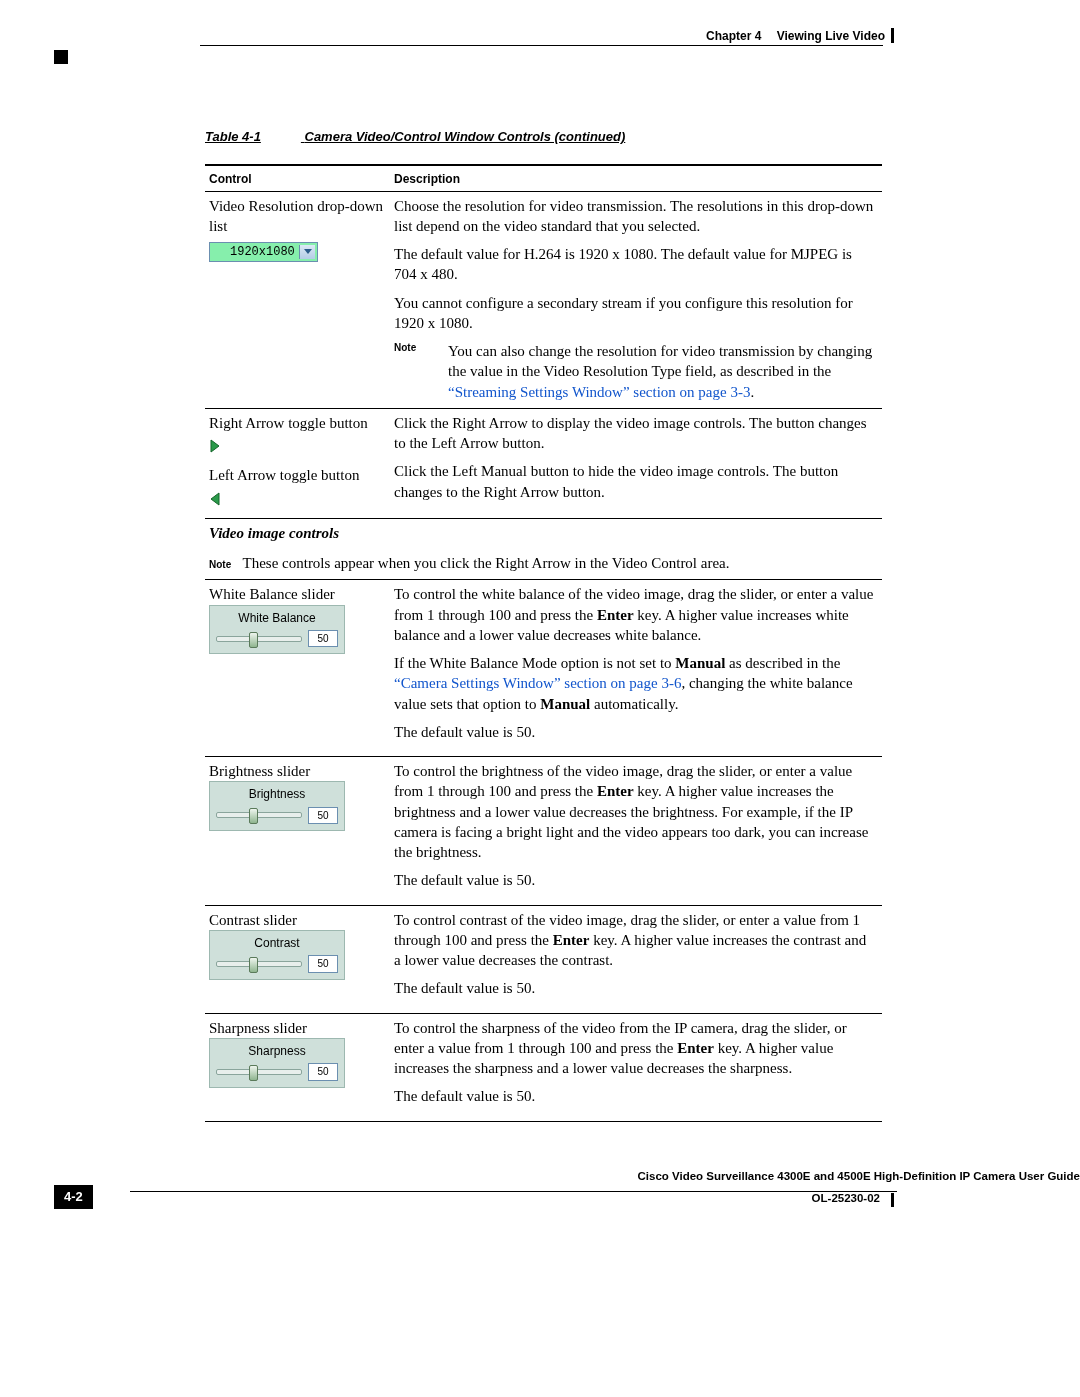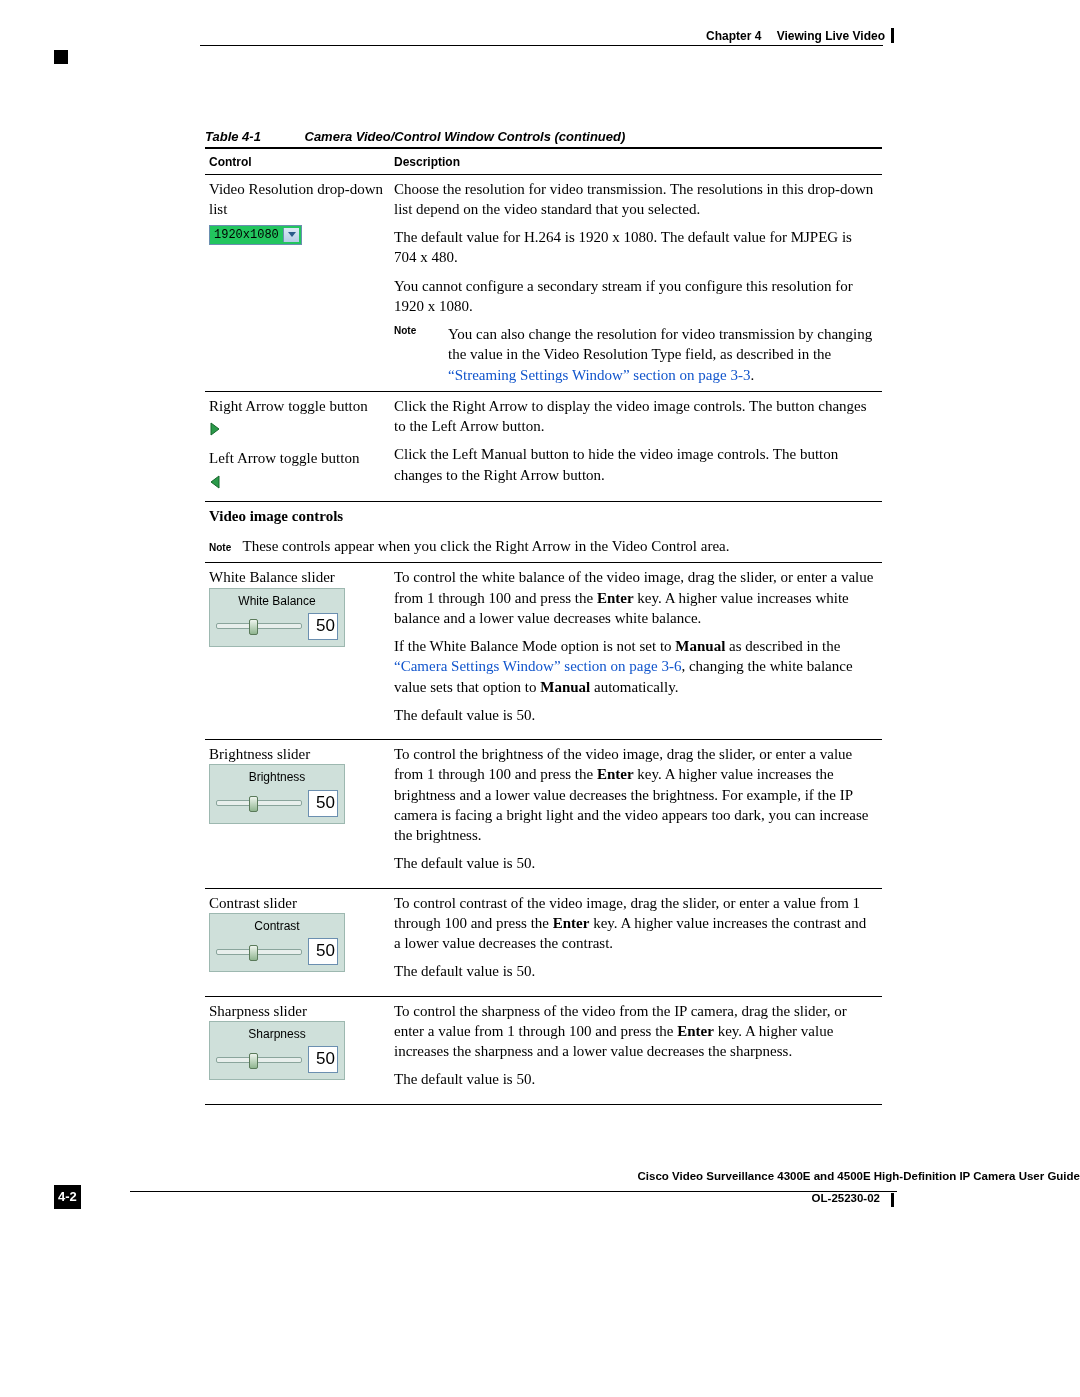--- a/index.html
+++ b/index.html
@@ -49,21 +49,22 @@
     background: #000;
   }
   .content {
     margin: 90px 68px 0 75px;
   }
   .table-caption {
     font-family: Arial, Helvetica, sans-serif;
     font-size: 13px;
     font-weight: bold;
     font-style: italic;
-    margin-bottom: 1px;
+    margin-bottom: 18px;
+    text-decoration: underline;
   }
   .table-caption .tnum { margin-right: 40px; }
   table.ctrl {
     border-collapse: collapse;
     width: 100%;
     font-size: 15px;
   }
   table.ctrl th {
     font-family: Arial, Helvetica, sans-serif;
     font-size: 12px;
@@ -71,21 +72,21 @@
     text-align: left;
     padding: 5px 6px 4px 4px;
     border-top: 2px solid #000;
     border-bottom: 1px solid #000;
   }
   table.ctrl td {
     vertical-align: top;
     padding: 4px 6px 6px 4px;
     border-bottom: 1px solid #000;
   }
-  table.ctrl tr.noborder td { border-bottom: none; }
+  table.ctrl tr.noborder td { border-bottom: none; font-style: italic; }
   .col-ctrl { width: 185px; }
   .para { margin-bottom: 8px; }
   .note-row { display: flex; gap: 18px; margin-top: 4px; }
   .note-lbl { font-weight: bold; font-family: Arial, Helvetica, sans-serif; font-size: 10px; min-width: 36px; }
   .link { color: #1155cc; }
   .bold { font-weight: bold; }
   .section-hdr td {
     font-weight: bold;
     font-family: "Times New Roman", Times, serif;
     font-size: 15px;
@@ -95,22 +96,22 @@
   }
   .section-sub td {
     padding-top: 0;
     margin-left: 27px;
   }
   
   .dropdown {
     display: inline-flex;
     align-items: center;
     border: 1px solid #6b8fb0;
-    background: #22c55e;
-    padding: 1px 2px 1px 4px;
+    background: #86efac;
+    padding: 1px 2px 1px 20px;
     font-family: "Courier New", monospace;
     font-size: 12px;
     margin-top: 6px;
   }
   .dropdown .arrow {
     width: 16px; height: 14px;
     background: linear-gradient(#dce9f5, #b4cde6);
     border-left: 1px solid #6b8fb0;
     margin-left: 4px;
     position: relative;
@@ -157,23 +158,23 @@
     top: -5px;
     width: 9px; height: 16px;
     background: linear-gradient(#eef5ee, #8fb58f);
     border: 1px solid #5a7a5a;
     border-radius: 2px;
   }
   .slider-widget .val {
     width: 30px;
     background: #fff;
     border: 1px solid #6b8fb0;
-    font-size: 17px;
+    font-size: 10px;
     padding: 1px 2px;
-    text-align: right;
+    text-align: center;
   }
   
   .footer-line {
     position: absolute;
     left: 130px; right: 183px;
     bottom: 205px;
     border-top: 1px solid #000;
   }
   .footer-title {
     position: absolute;
@@ -187,21 +188,21 @@
   }
   .page-num {
     position: absolute;
     bottom: 188px;
     left: 54px;
     background: #000;
     color: #fff;
     font-family: Arial, Helvetica, sans-serif;
     font-size: 13px;
     font-weight: bold;
-    padding: 3px 4px;
+    padding: 3px 10px;
   }
   .doc-id {
     position: absolute;
     bottom: 190px;
     right: 200px;
     font-family: Arial, Helvetica, sans-serif;
     font-size: 11.5px;
     font-weight: bold;
   }
   .footer-bar {

